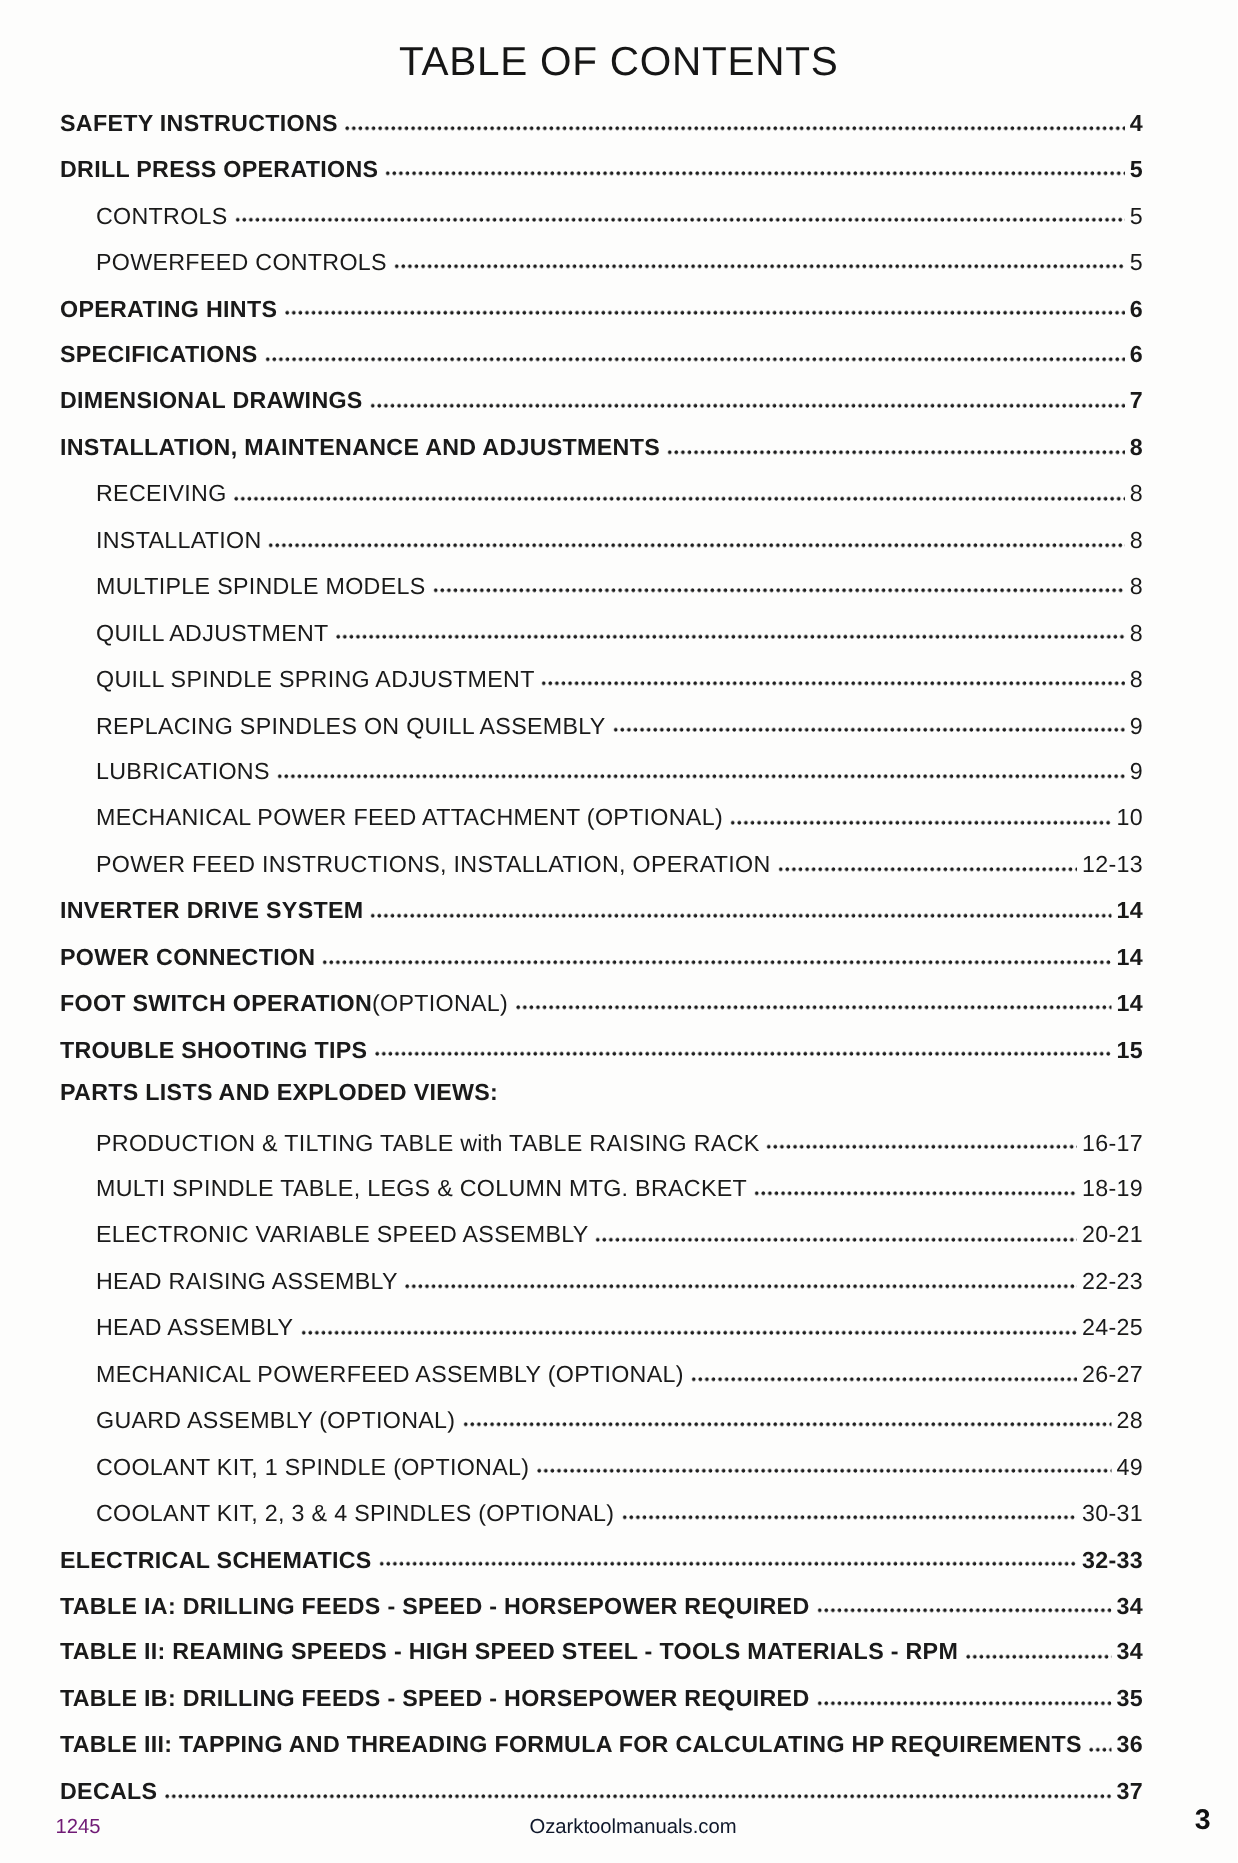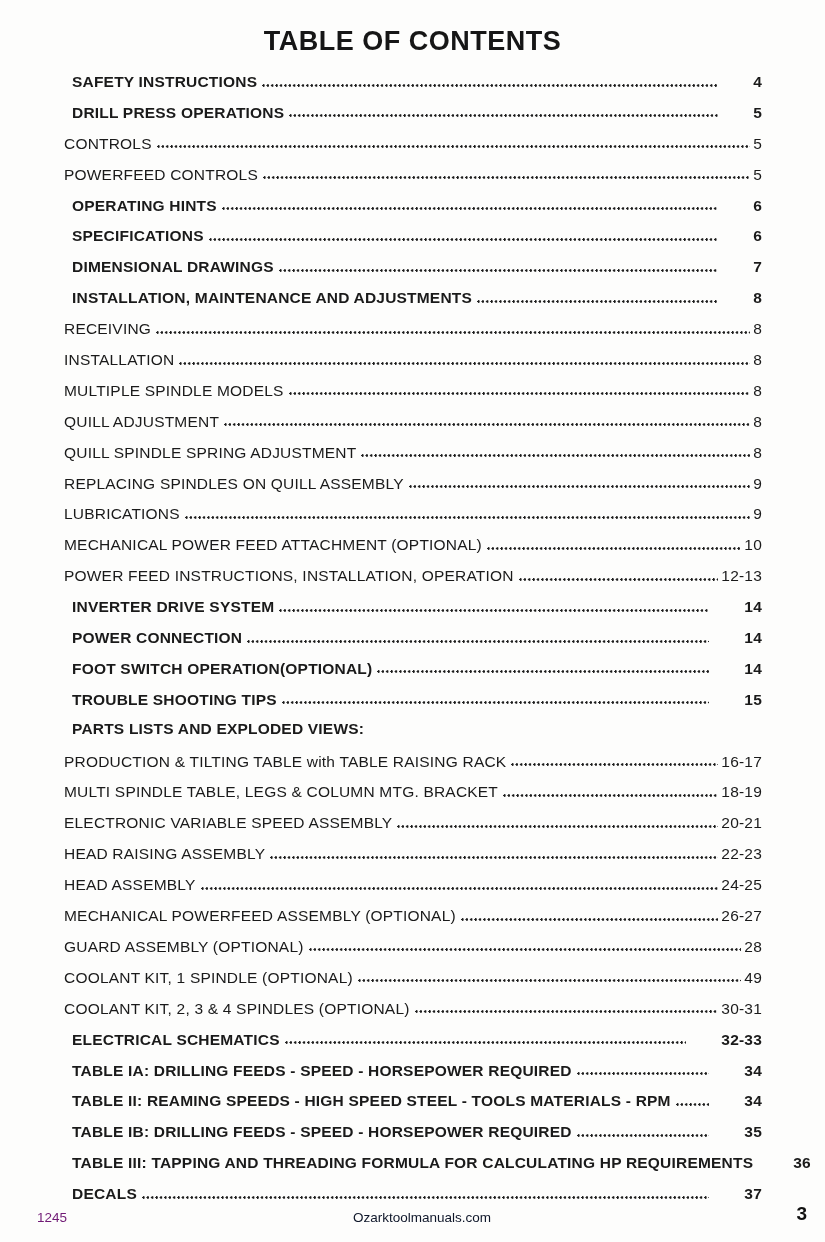--- a/index.html
+++ b/index.html
@@ -16,21 +16,21 @@
     font-family: "Liberation Sans", sans-serif;
     overflow: hidden;
   }
   .doc-title {
     position: absolute;
     top: 26px;
     left: 0;
     width: 100%;
     text-align: center;
     font-size: 27px;
-    font-weight: 700;
+    font-weight: 400;
     letter-spacing: 0.5px;
     color: #161616;
   }
   .toc {
     position: absolute;
     top: 65px;
     left: 40px;
     right: 63px;
   }
   .toc-row {
@@ -42,28 +42,27 @@
     letter-spacing: 0.2px;
     white-space: nowrap;
   }
   .toc-row.level-1 {
     padding-left: 24px;
     justify-content: flex-end;
   }
   .toc-row.bold .toc-label,
   .toc-row.bold .toc-page {
     font-weight: 700;
-    margin-left: 32px;
   }
   .toc-label {
     flex: 0 0 auto;
   }
   .toc-suffix {
     flex: 0 0 auto;
-    font-weight: 700;
+    font-weight: 400;
   }
   .toc-leader {
     flex: 1 1 auto;
     height: 22px;
     margin: 0 3px 0 5px;
     align-self: auto;
     background-image: radial-gradient(circle at 1.5px 1.5px, #1d1d1d 1.05px, rgba(0,0,0,0) 1.45px);
     background-size: 4.4px 3px;
     background-repeat: repeat-x;
     background-position: 0 18.5px;

